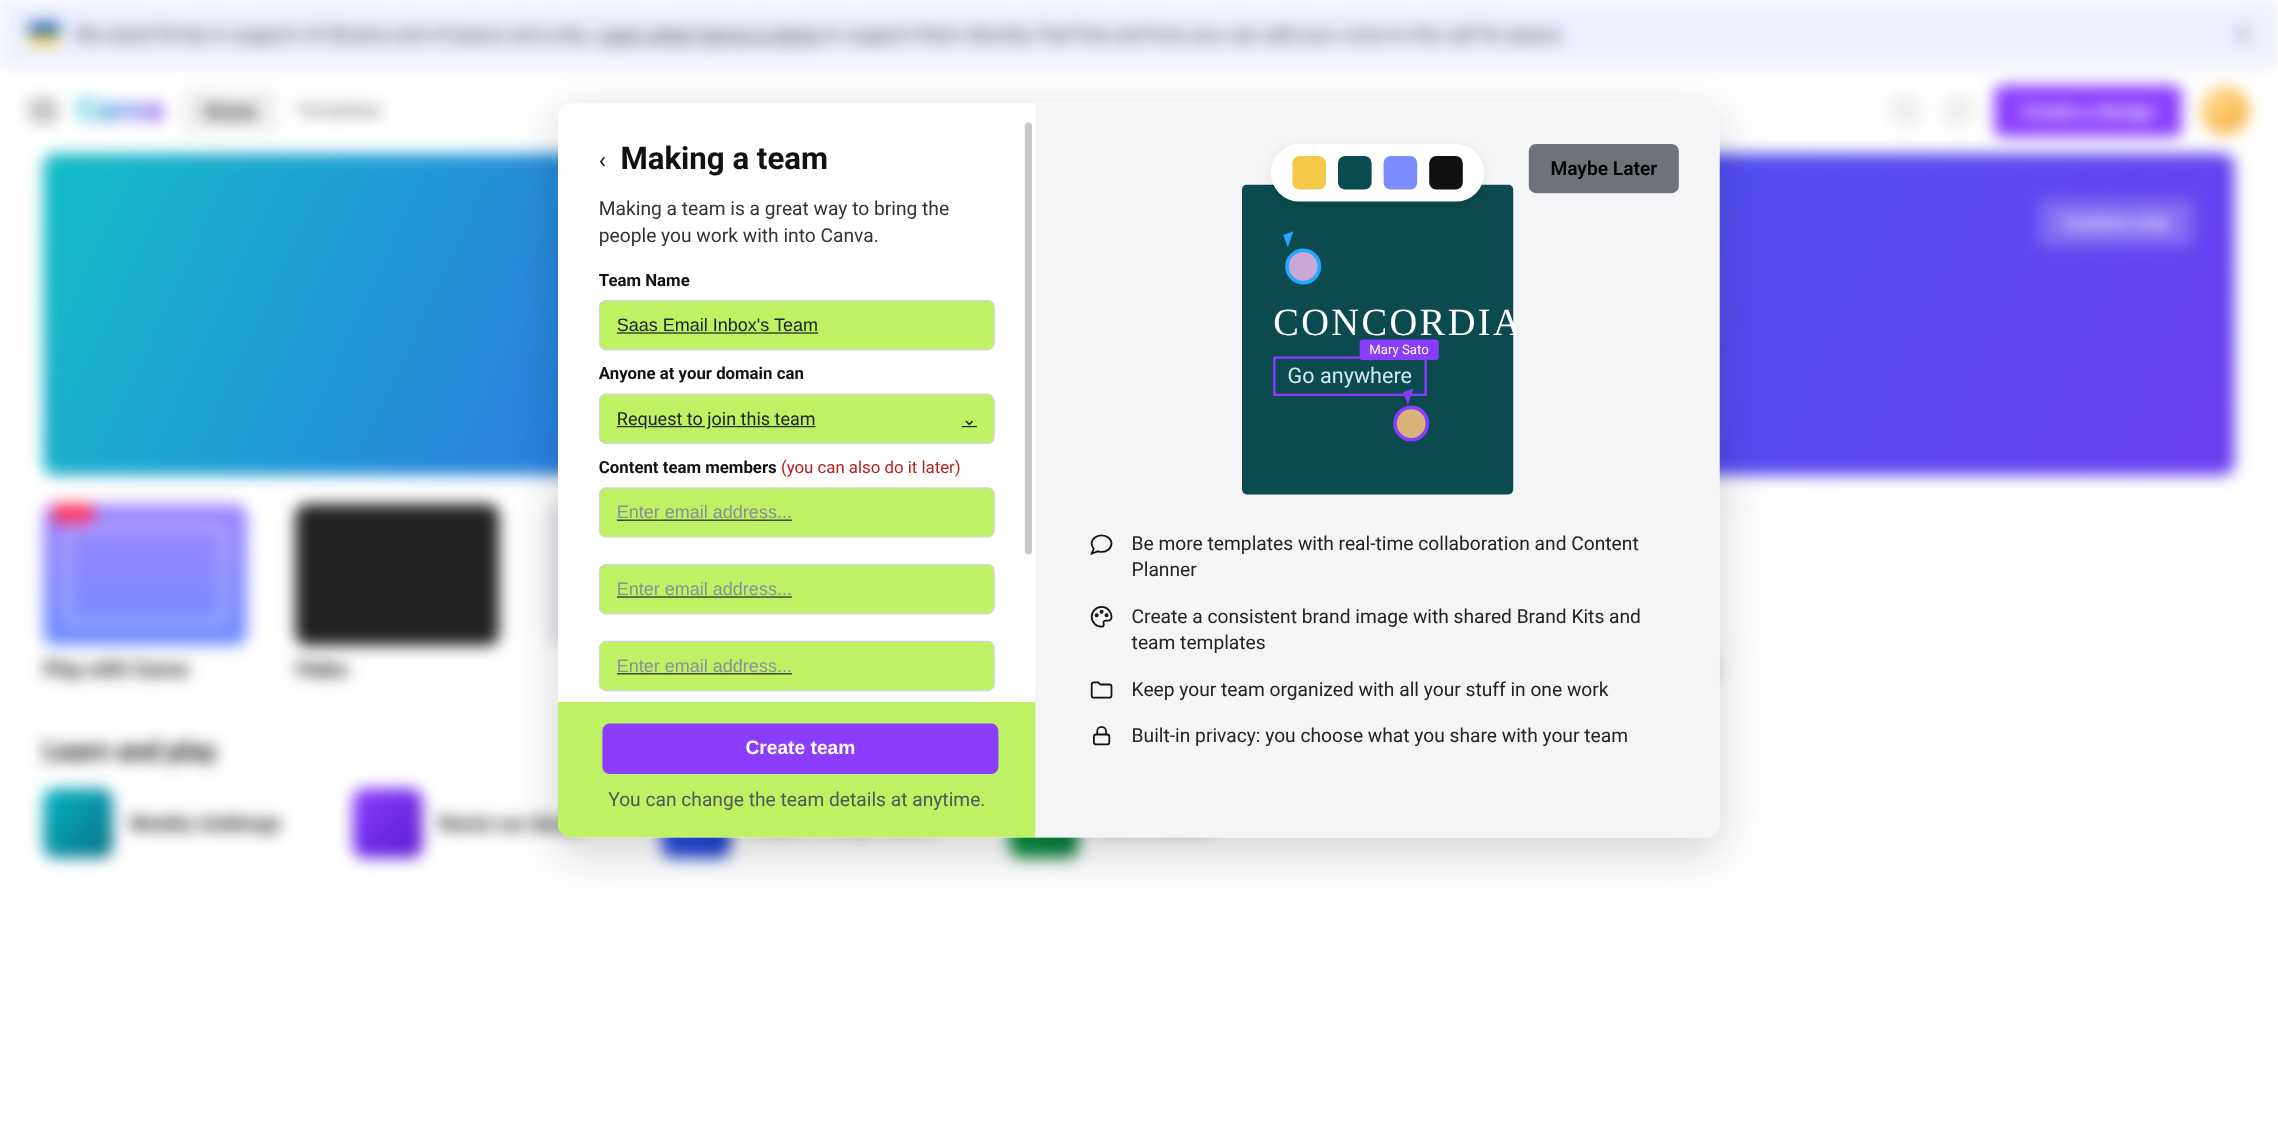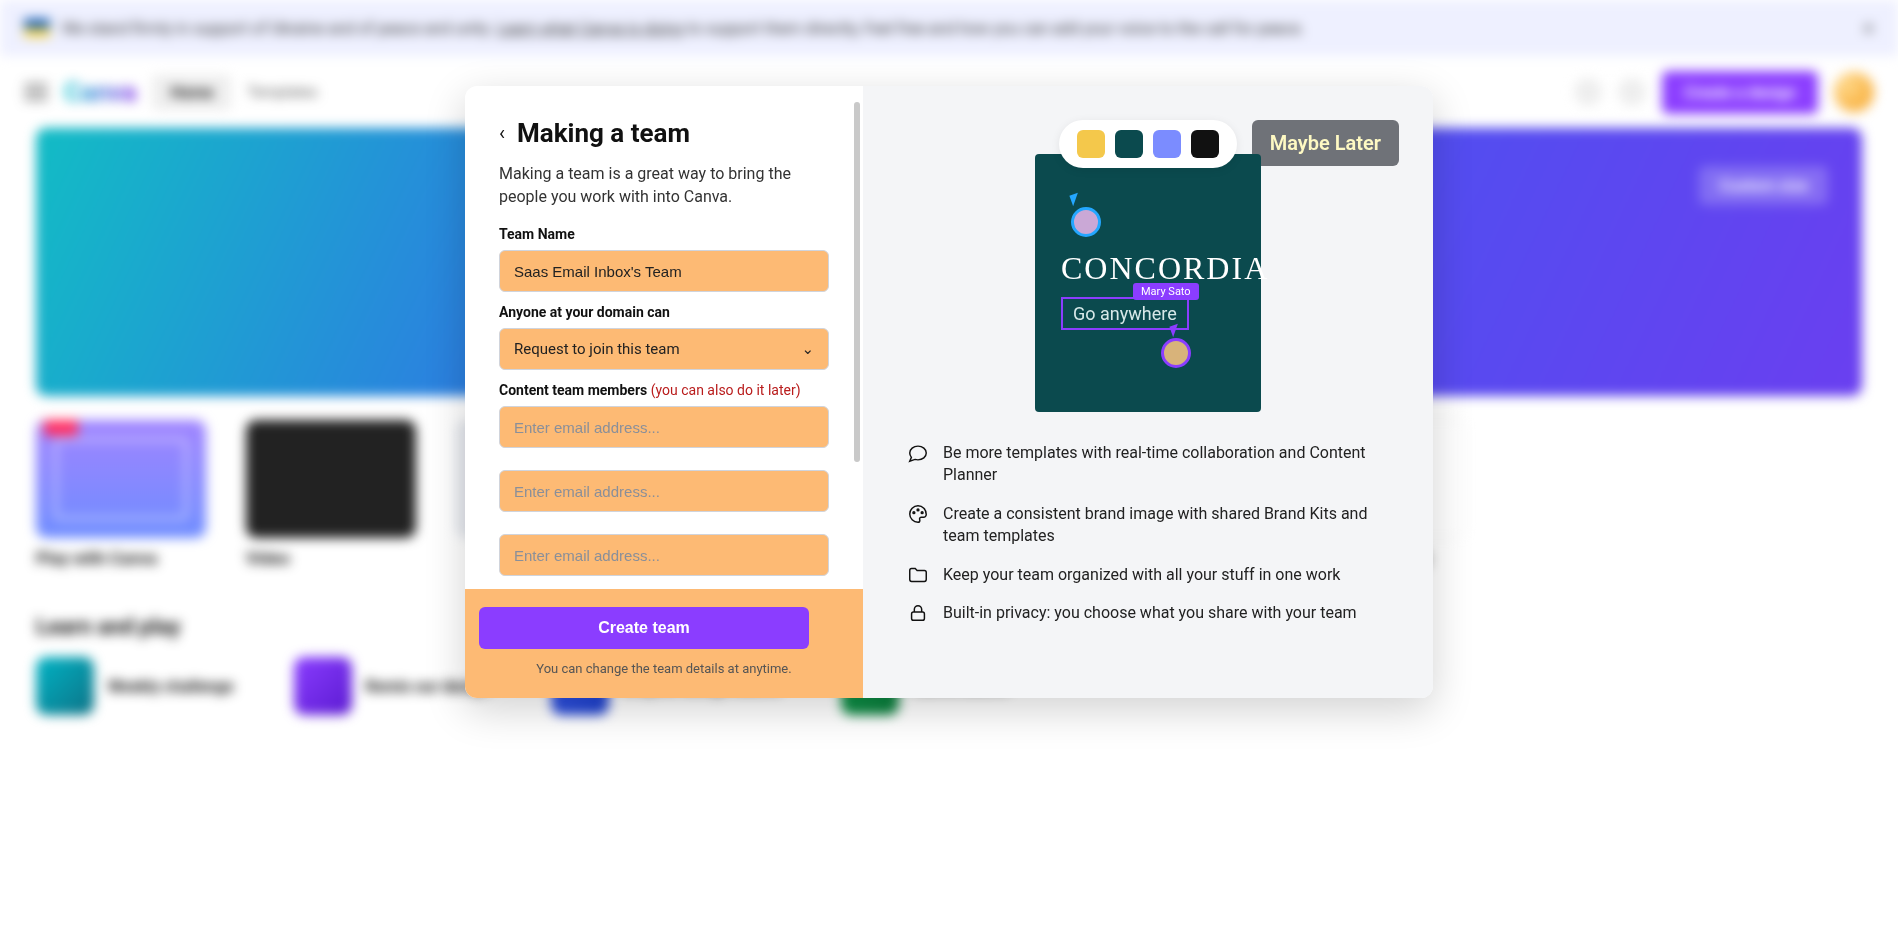--- a/index.html
+++ b/index.html
@@ -51,32 +51,32 @@
   .modal-left { width: 398px; display: flex; flex-direction: column; position: relative; }
   .modal-left-scroll { flex:1; overflow:hidden; padding: 32px 34px 0 34px; position:relative; }
   .scrollbar { position:absolute; right:0; top:8px; width:10px; height:370px; background:transparent;}
   .scrollbar-thumb { position:absolute; right:3px; top:8px; width:6px; height:360px; background:#c9c9c9; border-radius:3px;}
   .back-row { display:flex; align-items:center; gap:12px; margin-bottom:8px;}
   .back-row .chev { font-size:20px; color:#111; }
   .modal-left h1 { font-size: 26px; font-weight: 700; color: #111; }
   .lead { margin: 14px 0 18px; font-size: 16px; color: #333; line-height: 1.45; }
   .flabel { font-size: 14px; font-weight: 700; color: #111; margin: 12px 0 8px; display:block;}
   .flabel .sub { font-weight: 400; color: #b91c1c; }
-  .input, .select { width: 100%; height: 42px; border: 1px solid #d0d4dc; border-radius: 6px; padding: 0 14px; font-size: 15px; color: #222; background:#fdba74; }
+  .input, .select { width: 100%; height: 42px; border: 1px solid #d0d4dc; border-radius: 6px; padding: 0 14px; font-size: 15px; color: #222; background:#bef264;text-decoration:underline; }
   .input::placeholder{color:#8a8f99;}
   .select { display:flex; align-items:center; justify-content:space-between; cursor:pointer;}
   .select .chev-d { color:#222; }
   .emails .input { margin-bottom: 22px; }
 
-  .modal-left-footer { padding: 18px 14px 22px; background:#fdba74; }
+  .modal-left-footer { padding: 18px 37px 22px; background:#bef264; }
   .primary-btn { width: 330px; height: 42px; background:#8b3dff; color:#fff; border:none; border-radius:6px; font-weight:600; font-size:16px; cursor:pointer; display:block;}
-  .hint { text-align:center; font-size:13px; color:#555; margin-top:12px;}
+  .hint { text-align:center; font-size:16px; color:#555; margin-top:12px;}
 
   .modal-right { flex:1; background:#f4f5f7; position:relative; padding: 34px 34px 26px; }
-  .maybe-later { position:absolute; top:34px; right:34px; background:#6f7278; color:#fef9c3; padding:11px 18px; border-radius:6px; font-weight:600; font-size:20px; cursor:pointer;}
+  .maybe-later { position:absolute; top:34px; right:34px; background:#6f7278; color:#000000; padding:11px 18px; border-radius:6px; font-weight:600; font-size:16px; cursor:pointer;}
   .preview-wrap { display:flex; flex-direction:column; align-items:center; }
   .swatches { background:#fff; border-radius:28px; padding:10px 18px; display:flex; gap:10px; box-shadow:0 2px 10px rgba(0,0,0,.08); position:relative; z-index:2;}
   .sw { width:28px; height:28px; border-radius:6px; }
   .sw1{background:#f4c84b;} .sw2{background:#0b4a4e;} .sw3{background:#7b8cff;} .sw4{background:#111;}
   .card-preview { margin-top:-14px; width:226px; height:258px; background:#0b4a4e; border-radius:4px; position:relative; padding: 26px; color:#fff;}
   .cursor1{position:absolute; top:40px; left:36px;}
   .cursor1 .ptr{width:0;height:0;border-left:9px solid #24a7ff;border-bottom:11px solid transparent; transform:rotate(-20deg); display:block;}
   .cursor1 .bub{width:30px;height:30px;border-radius:50%;border:3px solid #24a7ff;background:#caa8d6; margin-top:2px;}
   .brand { font-family: Georgia, 'Times New Roman', serif; font-weight:400; font-size:32px; letter-spacing:2px; margin-top:70px; }
   .tagbox { margin-top:10px; position:relative;}

